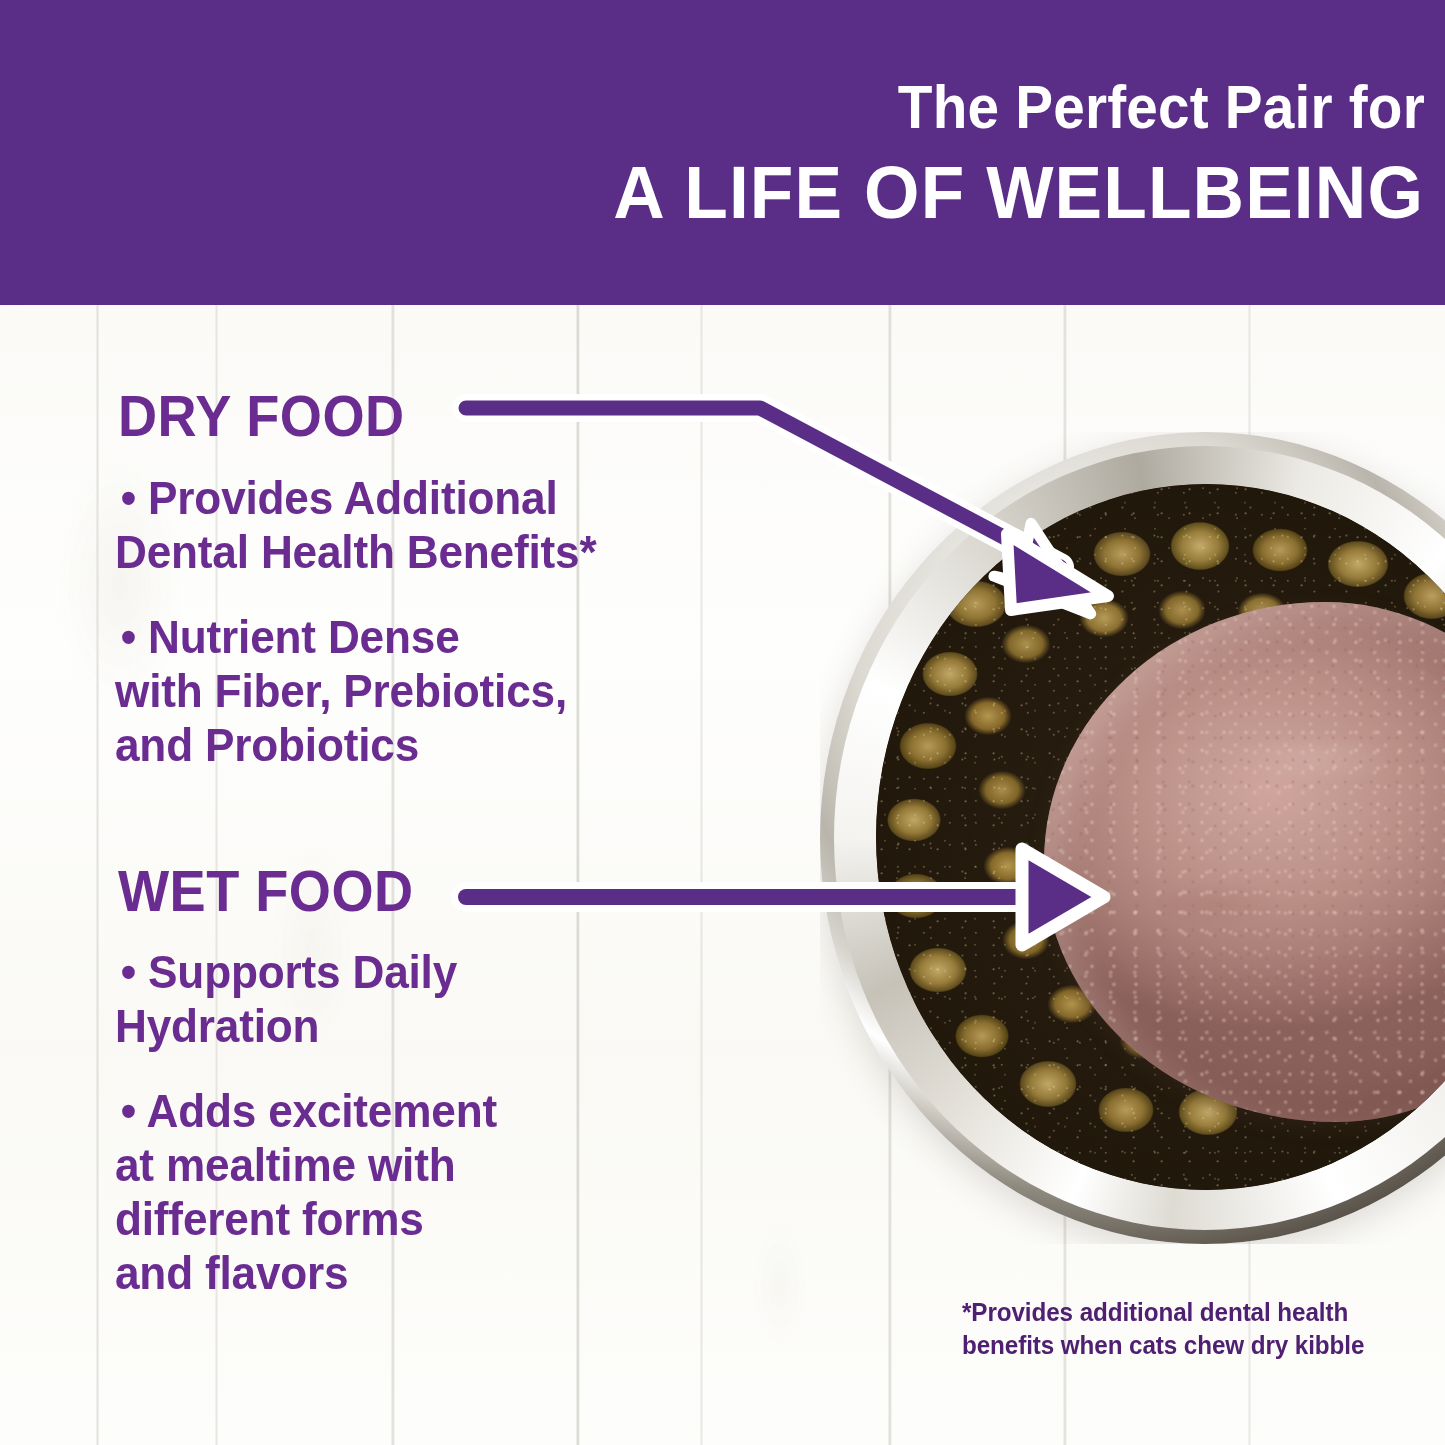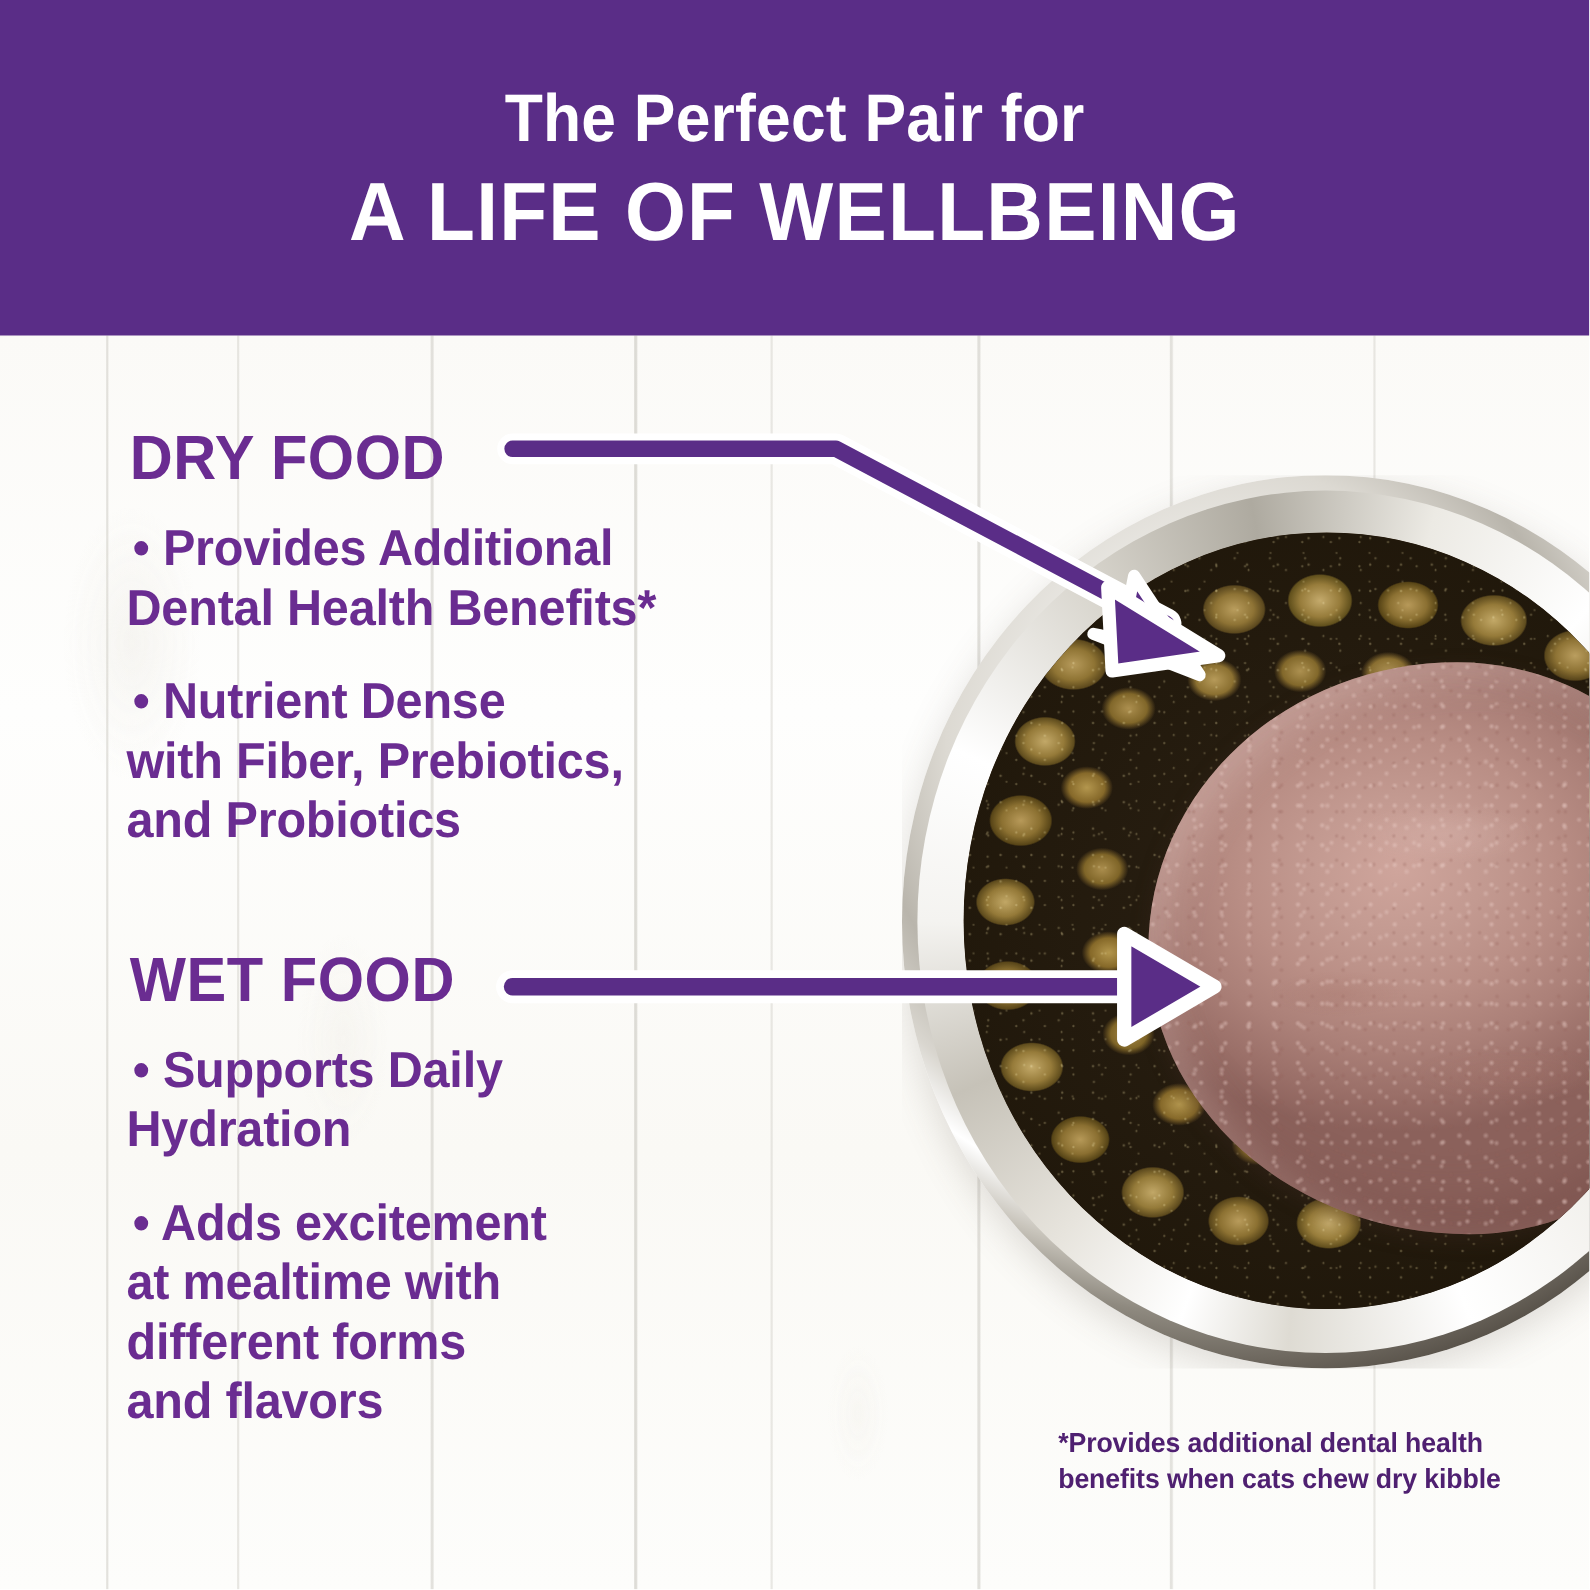--- a/index.html
+++ b/index.html
@@ -66,21 +66,21 @@
       radial-gradient(ellipse 110px 60px at 1140px 420px, rgba(234,226,209,.30), transparent 70%),
       radial-gradient(ellipse 40px 90px at 780px 980px, rgba(228,224,214,.18), transparent 70%);
     opacity:.9;
   }
 
   
   .header{
     position:absolute; left:0; top:0; width:1445px; height:305px;
     background:#5A2D87;
     display:flex; flex-direction:column;
-    align-items:center; justify-content:center;
+    align-items:flex-end; justify-content:center;
   }
   .header .line1{
     color:#ffffff;
     font-size:61px; font-weight:bold;
     letter-spacing:.2px;
     line-height:1.05;
     transform:scaleX(.93);
     margin-bottom:16px;
     white-space:nowrap;
   }

